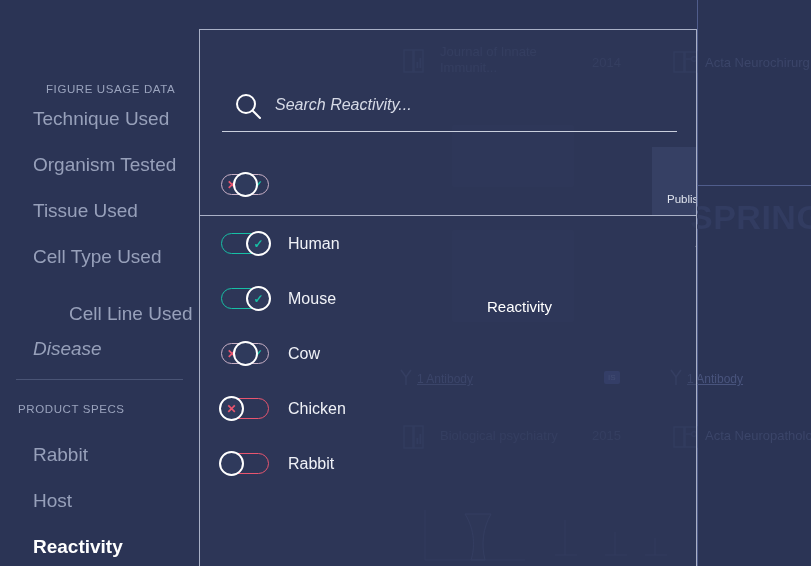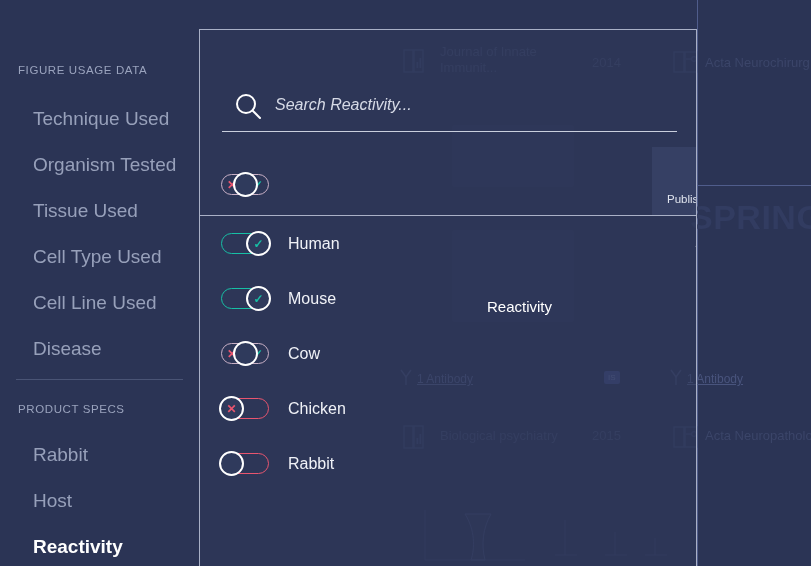--- a/index.html
+++ b/index.html
@@ -332,28 +332,28 @@
       <path d="M60 14 C70 30 70 48 66 60 L80 60 C76 44 78 28 86 14 Z" fill="#4b568233" stroke="#4f5a88" stroke-width="1"></path>
       <path d="M160 20 L160 55 M150 55 L172 55" stroke="#444f79" stroke-width="1"></path>
       <path d="M210 32 L210 55 M200 55 L222 55" stroke="#444f79" stroke-width="1"></path>
       <path d="M250 38 L250 55 M240 55 L262 55" stroke="#444f79" stroke-width="1"></path>
     </svg>
 
     <div class="bg-springer" style="left:690px; top:198px;">SPRINGER N</div>
   </div>
 
   <div class="sidebar">
-    <div class="side-group-title" style="top:64px;">FIGURE USAGE DATA</div>
+    <div class="side-group-title" style="top:83px;margin-left:28px;">FIGURE USAGE DATA</div>
 
     <div class="side-item" style="top:108px;">Technique Used</div>
     <div class="side-item" style="top:154px;">Organism Tested</div>
     <div class="side-item" style="top:200px;">Tissue Used</div>
     <div class="side-item" style="top:246px;">Cell Type Used</div>
-    <div class="side-item" style="top:292px;">Cell Line Used</div>
-    <div class="side-item" style="top:338px;">Disease</div>
+    <div class="side-item" style="top:303px;margin-left:36px;">Cell Line Used</div>
+    <div class="side-item" style="top:338px;font-style:italic;">Disease</div>
 
     <div class="side-divider" style="top:379px;"></div>
 
     <div class="side-group-title" style="top:403px;">PRODUCT SPECS</div>
 
     <div class="side-item" style="top:444px;">Rabbit</div>
     <div class="side-item" style="top:490px;">Host</div>
     <div class="side-item active" style="top:536px;">Reactivity</div>
   </div>
 

